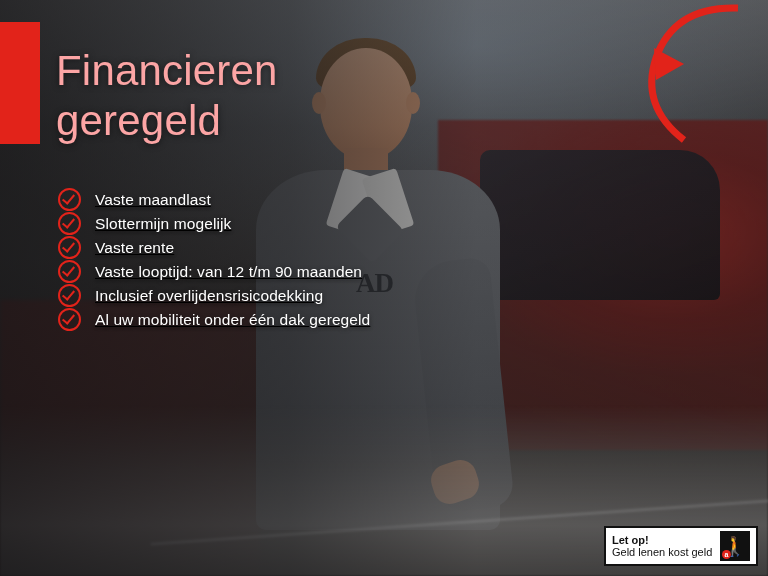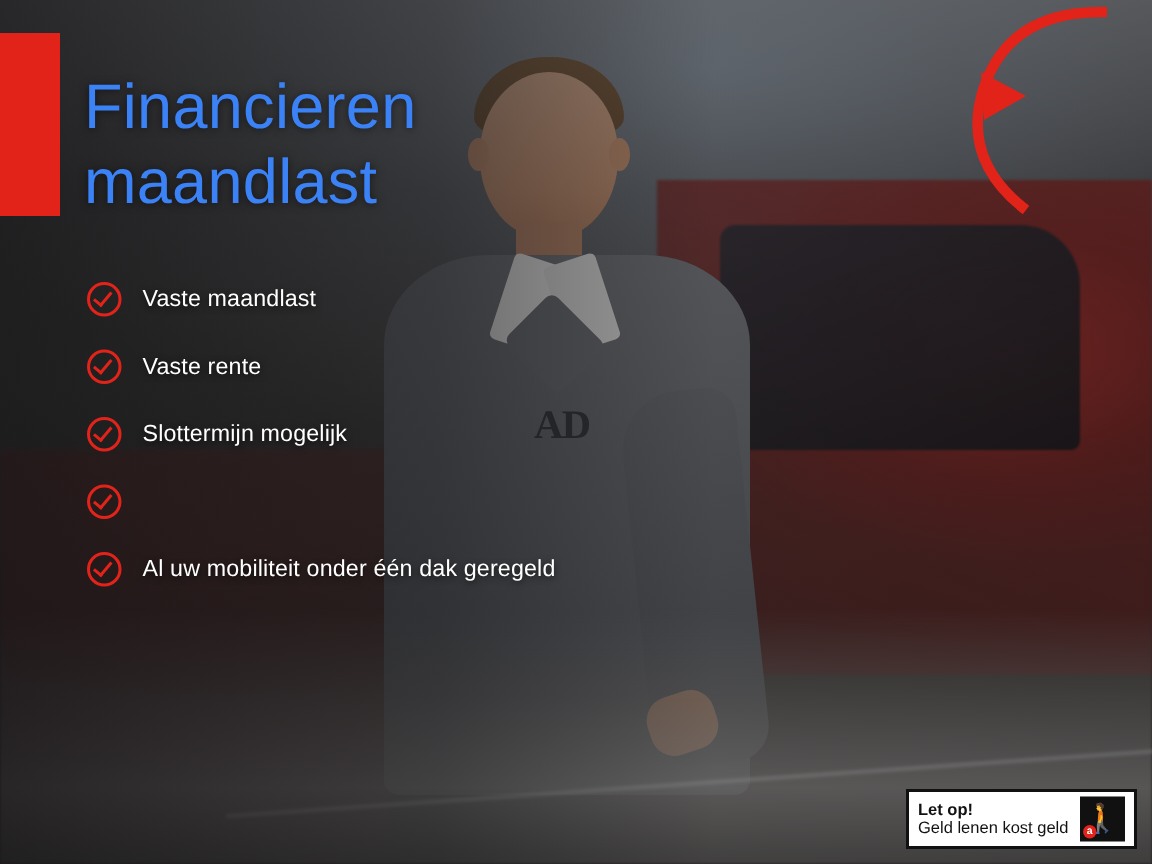--- a/index.html
+++ b/index.html
@@ -146,30 +146,30 @@
     position: absolute; left: 0; top: 22px; width: 40px; height: 122px;
     background: #e2231a;
   }
   .red-arc {
     position: absolute; right: 22px; top: 2px; width: 120px; height: 150px;
   }
 
   
   .headline {
     position: absolute; left: 56px; top: 46px;
-    color: #3b82f6;
+    color: #fca5a5;
     font-size: 42px;
     line-height: 1.18;
     font-weight: 400;
     letter-spacing: 0.2px;
     text-shadow: 0 1px 6px rgba(0,0,0,0.55);
   }
   .bullets {
     position: absolute; left: 58px; top: 188px;
-    display: flex; flex-direction: column; gap: 22px;
+    display: flex; flex-direction: column; gap: 1px; text-decoration: underline;
   }
   .bullet { display: flex; align-items: center; gap: 14px; }
   .check {
     width: 19px; height: 19px; flex: 0 0 19px;
     border: 2px solid #e2231a; border-radius: 50%;
     position: relative;
   }
   .check::after {
     content: "";
     position: absolute; left: 5px; top: 2px;
@@ -245,38 +245,43 @@
   <div class="scrim"></div>
 
   <div class="red-bar"></div>
   <svg class="red-arc" viewBox="0 0 120 150">
     <path d="M112 6 Q48 4 30 56 Q14 104 58 138" fill="none" stroke="#e2231a" stroke-width="7"></path>
     <path d="M28 46 L30 78 L58 62 Z" fill="#e2231a"></path>
   </svg>
 
   <div class="headline">
     <div>Financieren</div>
-    <div>maandlast</div>
+    <div>geregeld</div>
   </div>
 
   <div class="bullets">
     <div class="bullet">
       <span class="check"></span>
       <span class="bullet-text">Vaste maandlast</span>
     </div>
     <div class="bullet">
       <span class="check"></span>
+      <span class="bullet-text">Slottermijn mogelijk</span>
+    </div>
+    <div class="bullet">
+      <span class="check"></span>
       <span class="bullet-text">Vaste rente</span>
     </div>
     <div class="bullet">
       <span class="check"></span>
-      <span class="bullet-text">Slottermijn mogelijk</span>
-    </div>
-    <div class="bullet">
-      <span class="check"></span>
+      <span class="bullet-text">Vaste looptijd: van 12 t/m 90 maanden</span>
+    </div>
+    <div class="bullet">
+      <span class="check"></span>
+      <span class="bullet-text">Inclusief overlijdensrisicodekking</span>
     </div>
     <div class="bullet">
       <span class="check"></span>
       <span class="bullet-text">Al uw mobiliteit onder één dak geregeld</span>
     </div>
   </div>
 
   <div class="warning">
     <div class="warning-text">
       <div class="l1">Let op!</div>

